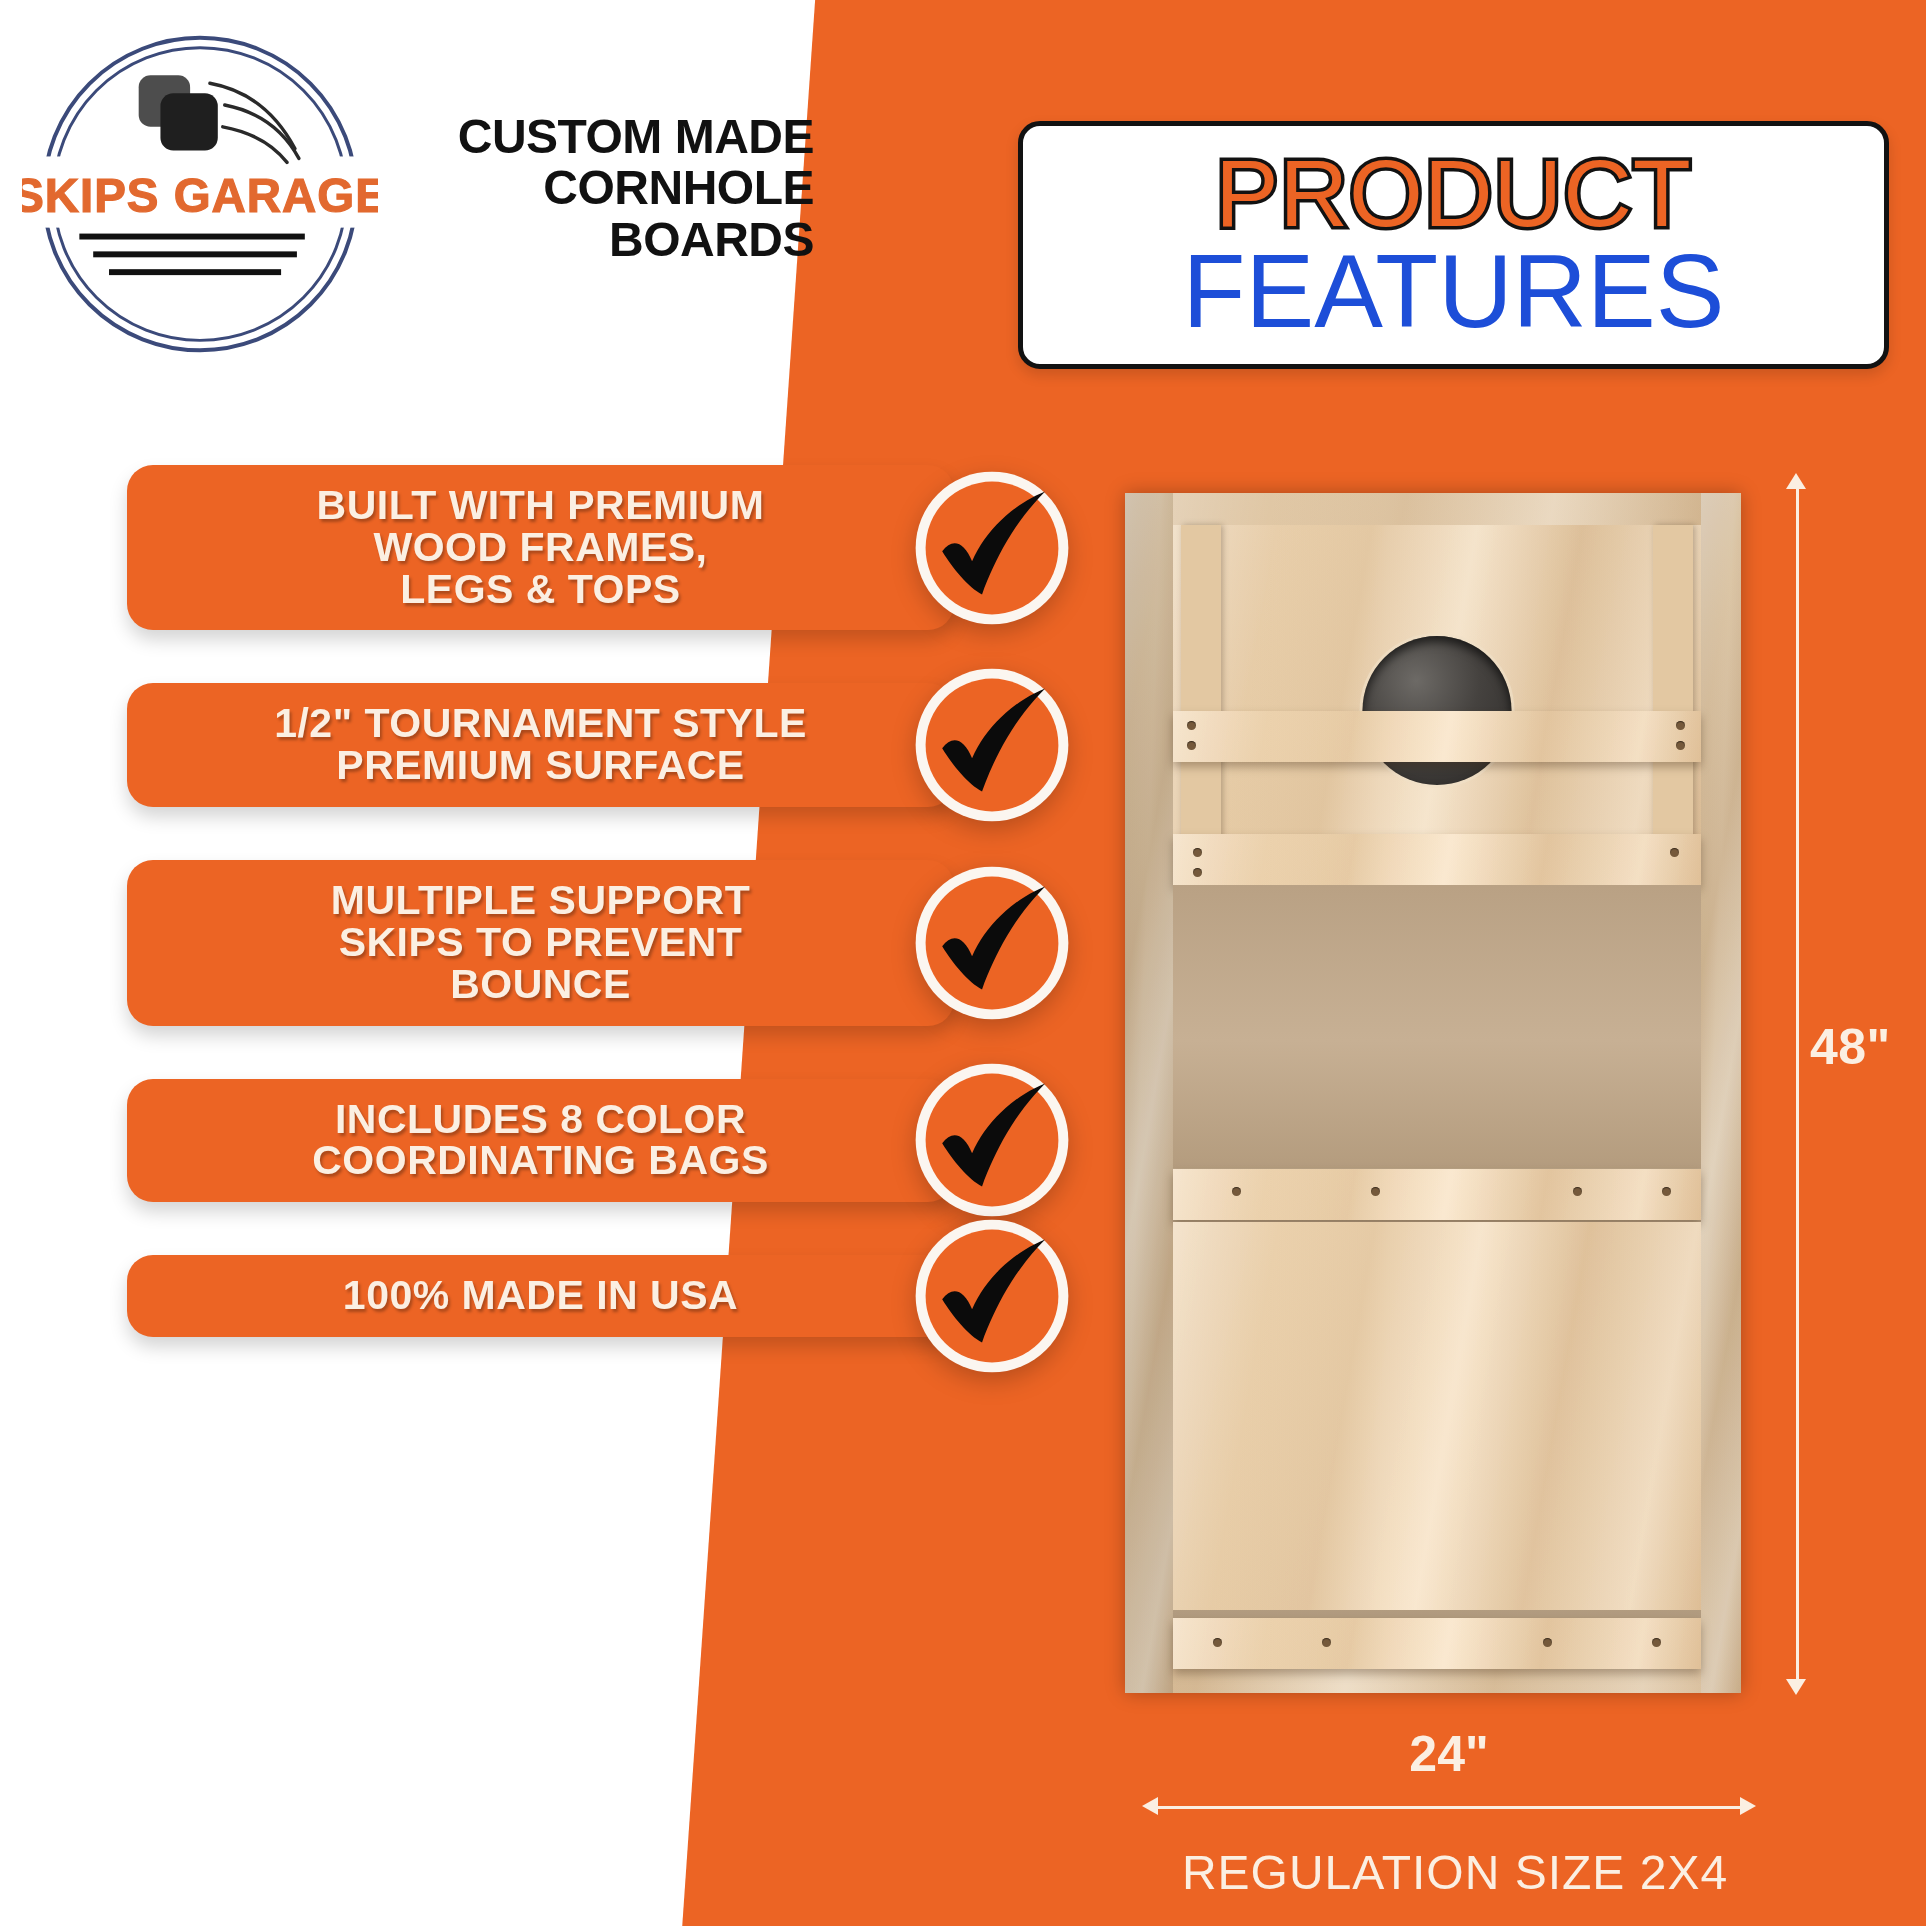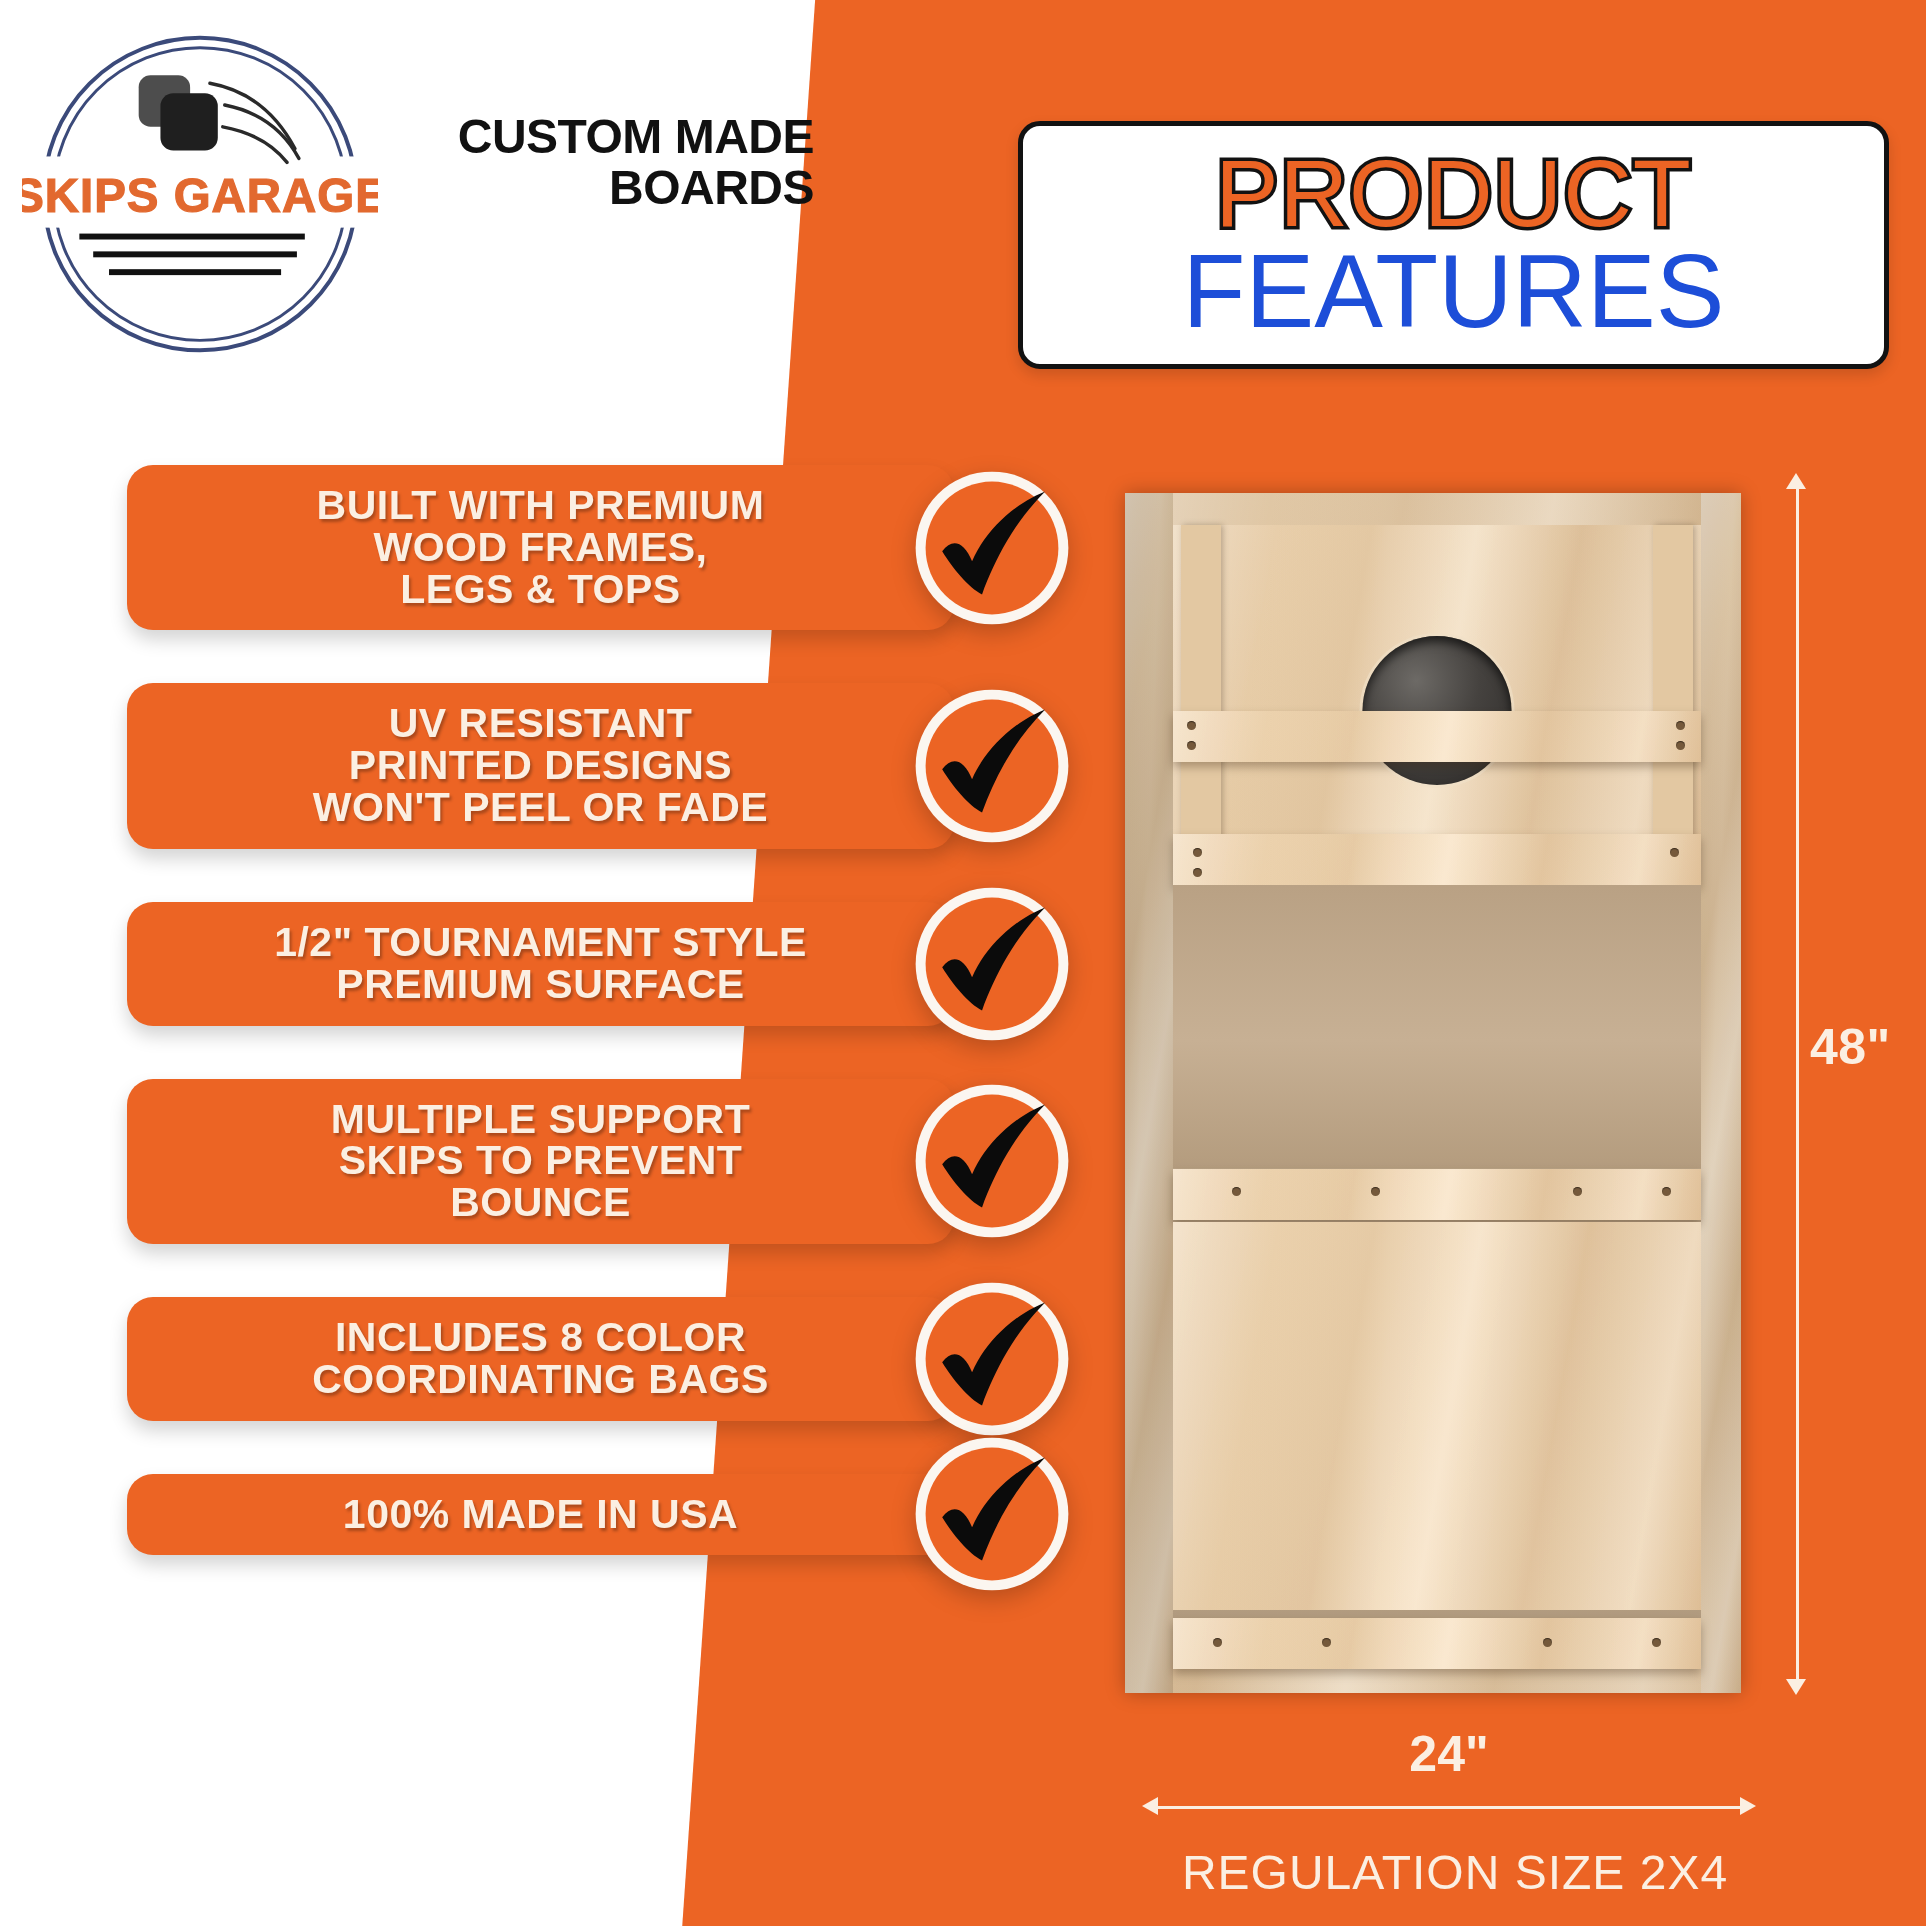--- a/index.html
+++ b/index.html
@@ -198,20 +198,21 @@
     <text x="180" y="196" text-anchor="middle" font-family="Liberation Sans, sans-serif" font-size="48" font-weight="bold" letter-spacing="1" fill="#E2692F" stroke="#E2692F" stroke-width="1.2">SKIPS GARAGE</text>
 
     <rect x="58" y="218" width="228" height="6" fill="#111111"></rect>
     <rect x="72" y="236" width="206" height="6" fill="#111111"></rect>
     <rect x="88" y="254" width="174" height="6" fill="#111111"></rect>
   </svg>
 </div>
 
 <div id="headline">
   <span class="hl">CUSTOM MADE</span>
+  <span class="hl">CORNHOLE</span>
   <span class="hl">BOARDS</span>
 </div>
 
 <div id="pf-banner">
   <div id="pf-word-product">PRODUCT</div>
   <div id="pf-word-features">FEATURES</div>
 </div>
 
 <div id="features">
 
@@ -224,35 +225,20 @@
     <div class="connector"></div>
     <div class="check-badge">
       <svg viewBox="0 0 100 100" xmlns="http://www.w3.org/2000/svg">
         <circle cx="50" cy="50" r="46" fill="#FBF6F0"></circle>
         <circle cx="50" cy="50" r="40" fill="#EC6424"></circle>
         <path d="M20 52 C26 44 33 46 38 58 C46 40 62 24 82 16 C64 34 52 56 44 78 C36 74 26 62 20 52 Z" fill="#0B0B0B"></path>
       </svg>
     </div>
   </div>
 
-  <div class="feature-row">
-    <div class="pill">
-      <span>UV RESISTANT</span>
-      <span>PRINTED DESIGNS</span>
-      <span>WON'T PEEL OR FADE</span>
-    </div>
-    <div class="connector"></div>
-    <div class="check-badge">
-      <svg viewBox="0 0 100 100" xmlns="http://www.w3.org/2000/svg">
-        <circle cx="50" cy="50" r="46" fill="#FBF6F0"></circle>
-        <circle cx="50" cy="50" r="40" fill="#EC6424"></circle>
-        <path d="M20 52 C26 44 33 46 38 58 C46 40 62 24 82 16 C64 34 52 56 44 78 C36 74 26 62 20 52 Z" fill="#0B0B0B"></path>
-      </svg>
-    </div>
-  </div>
 
   <div class="feature-row">
     <div class="pill">
       <span>1/2" TOURNAMENT STYLE</span>
       <span>PREMIUM SURFACE</span>
     </div>
     <div class="connector"></div>
     <div class="check-badge">
       <svg viewBox="0 0 100 100" xmlns="http://www.w3.org/2000/svg">
         <circle cx="50" cy="50" r="46" fill="#FBF6F0"></circle>

